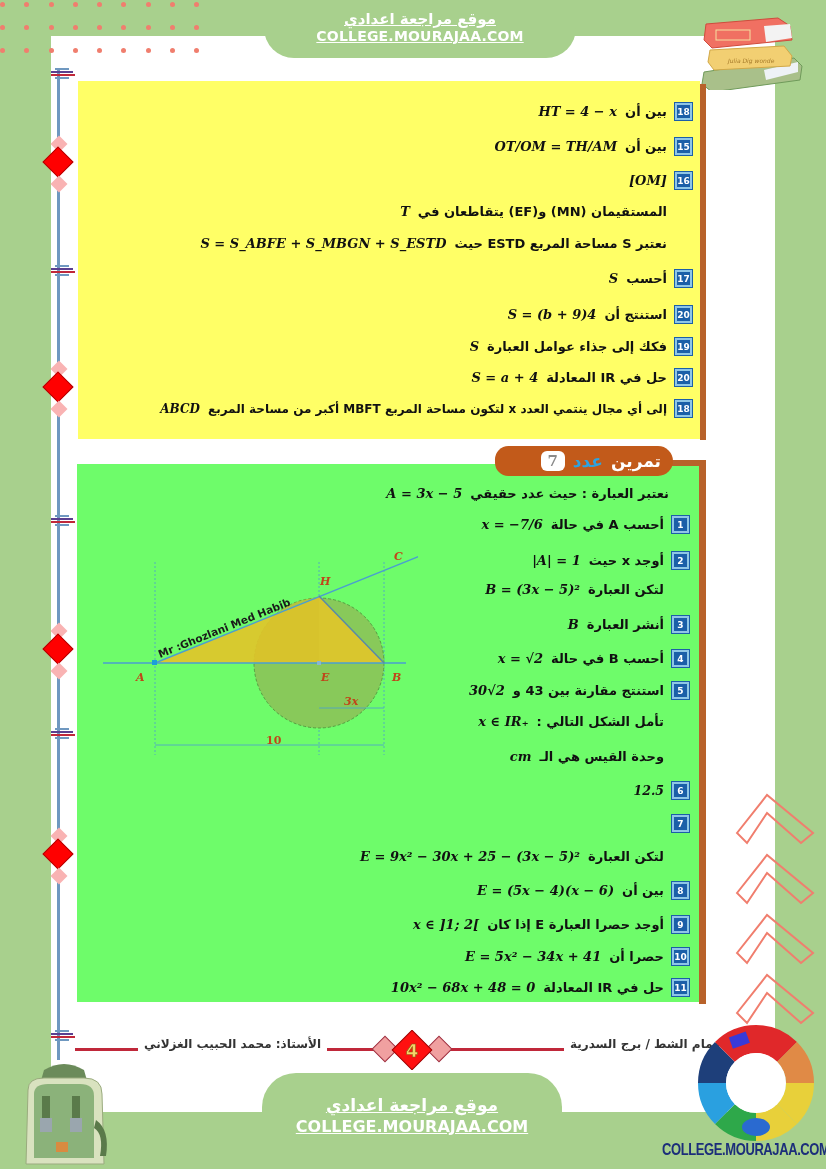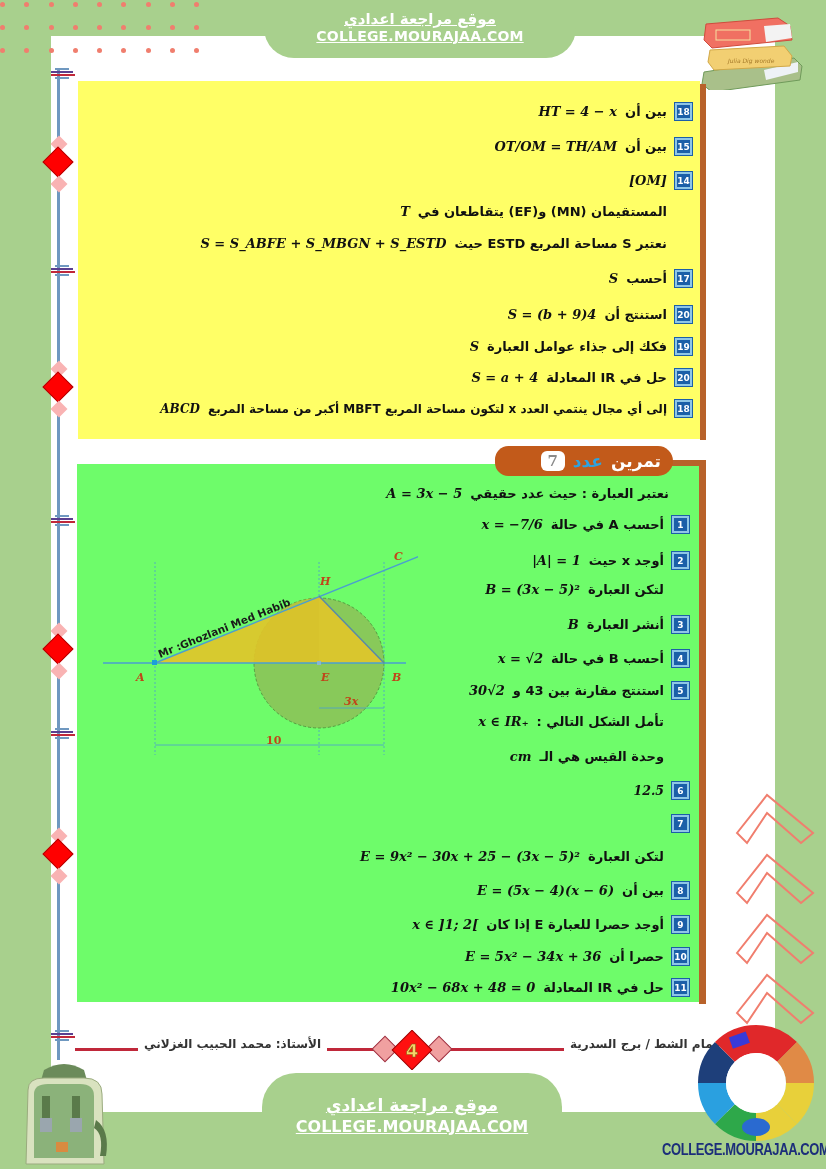--- a/index.html
+++ b/index.html
@@ -173,21 +173,21 @@
     <span class="num">18</span>
     <span>بين أن</span>
     <span class="math">HT = 4 − x</span>
   </div>
   <div class="row" style="top:57px;right:8px">
     <span class="num">15</span>
     <span>بين أن</span>
     <span class="math">OT/OM = TH/AM</span>
   </div>
   <div class="row" style="top:91px;right:8px">
-    <span class="num">14</span>
+    <span class="num">16</span>
     <span class="math">[OM]</span>
   </div>
   <div class="row" style="top:123px;right:8px">
     <span class="nonum"></span>
     <span>المستقيمان (MN) و(EF) يتقاطعان في</span>
     <span class="math">T</span>
   </div>
   <div class="row" style="top:155px;right:8px">
     <span class="nonum"></span>
     <span>نعتبر S مساحة المربع ESTD حيث</span>
@@ -278,27 +278,27 @@
     <span>لتكن العبارة</span>
     <span class="math">E = 9x² − 30x + 25 − (3x − 5)²</span>
   </div>
   <div class="row" style="top:418px;right:10px">
     <span class="num">8</span>
     <span>بين أن</span>
     <span class="math">E = (5x − 4)(x − 6)</span>
   </div>
   <div class="row" style="top:452px;right:10px">
     <span class="num">9</span>
-    <span>أوجد حصرا للعبارة E إذا كان</span>
+    <span>أوجد حصرا العبارة E إذا كان</span>
     <span class="math">x ∈ ]1; 2[</span>
   </div>
   <div class="row" style="top:484px;right:10px">
     <span class="num">10</span>
     <span>حصرا أن</span>
-    <span class="math">E = 5x² − 34x + 36</span>
+    <span class="math">E = 5x² − 34x + 41</span>
   </div>
   <div class="row" style="top:515px;right:10px">
     <span class="num">11</span>
     <span>حل في IR المعادلة</span>
     <span class="math">10x² − 68x + 48 = 0</span>
   </div>
 </div>
 <div class="green-border-top"></div>
 <div class="green-border-right"></div>
 

